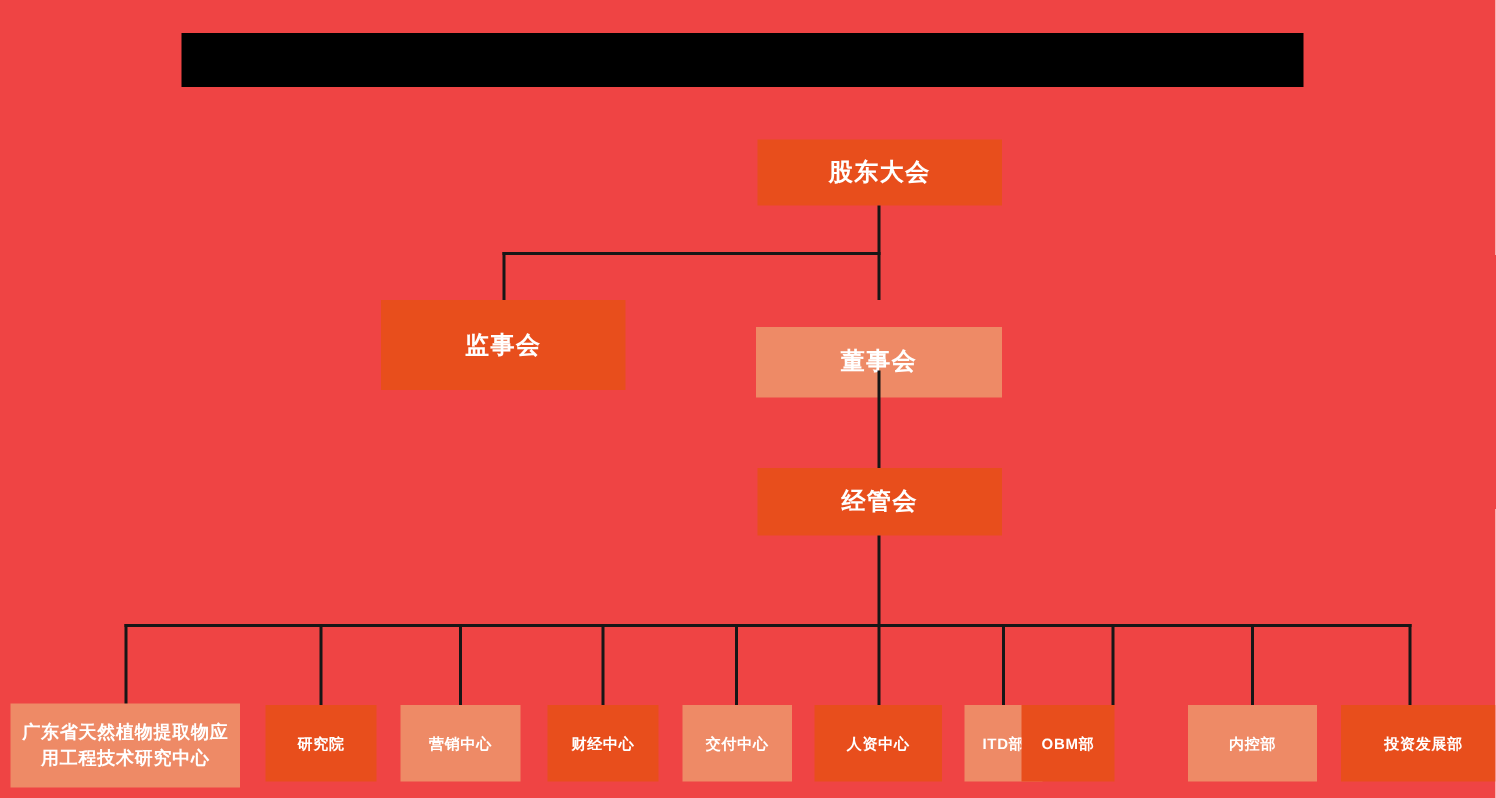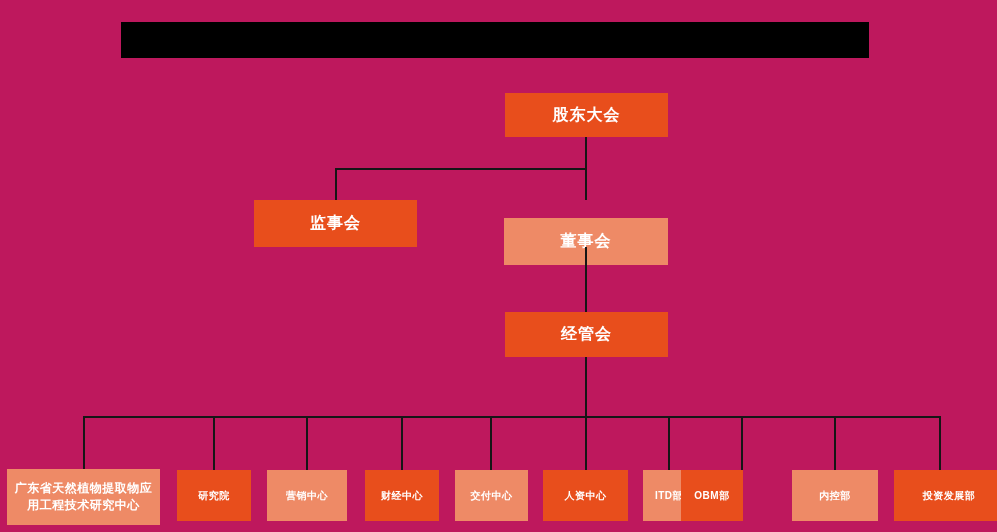--- a/index.html
+++ b/index.html
@@ -5,21 +5,21 @@
   html, body {
     margin: 0;
     padding: 0;
     background: #ffffff;
     font-family: "Liberation Sans", "DejaVu Sans", sans-serif;
   }
   .canvas {
     position: relative;
     width: 997px;
     height: 532px;
-    background: #be185d;
+    background: #ef4444;
     overflow: hidden;
   }
   .redaction-bar {
     position: absolute;
     left: 121px;
     top: 22px;
     width: 748px;
     height: 36px;
     background: var(--color-redaction, #000000);
   }
@@ -74,21 +74,21 @@
 <div class="canvas">
 
   <div class="redaction-bar"></div>
 
   <div class="node main dark" style="left:505px; top:93px; width:163px; height:44px;">股东大会</div>
 
   <div class="connector vert" style="left:585px; top:137px; height:63px;"></div>
   <div class="connector horiz" style="left:335px; top:168px; width:252px;"></div>
   <div class="connector vert" style="left:335px; top:168px; height:32px;"></div>
 
-  <div class="node main dark" style="left:254px; top:200px; width:163px; height:47px;">监事会</div>
+  <div class="node main dark" style="left:254px; top:200px; width:163px; height:60px;">监事会</div>
   <div class="node main light" style="left:504px; top:200px; width:164px; height:47px;margin-top:18px;">董事会</div>
 
   <div class="connector vert" style="left:585px; top:247px; height:65px;"></div>
 
   <div class="node main dark" style="left:505px; top:312px; width:163px; height:45px;">经管会</div>
 
   <div class="connector vert" style="left:585px; top:357px; height:60px;"></div>
   <div class="connector horiz" style="left:83px; top:416px; width:858px;"></div>
 
   <div class="drop" style="left:83px;"></div>

